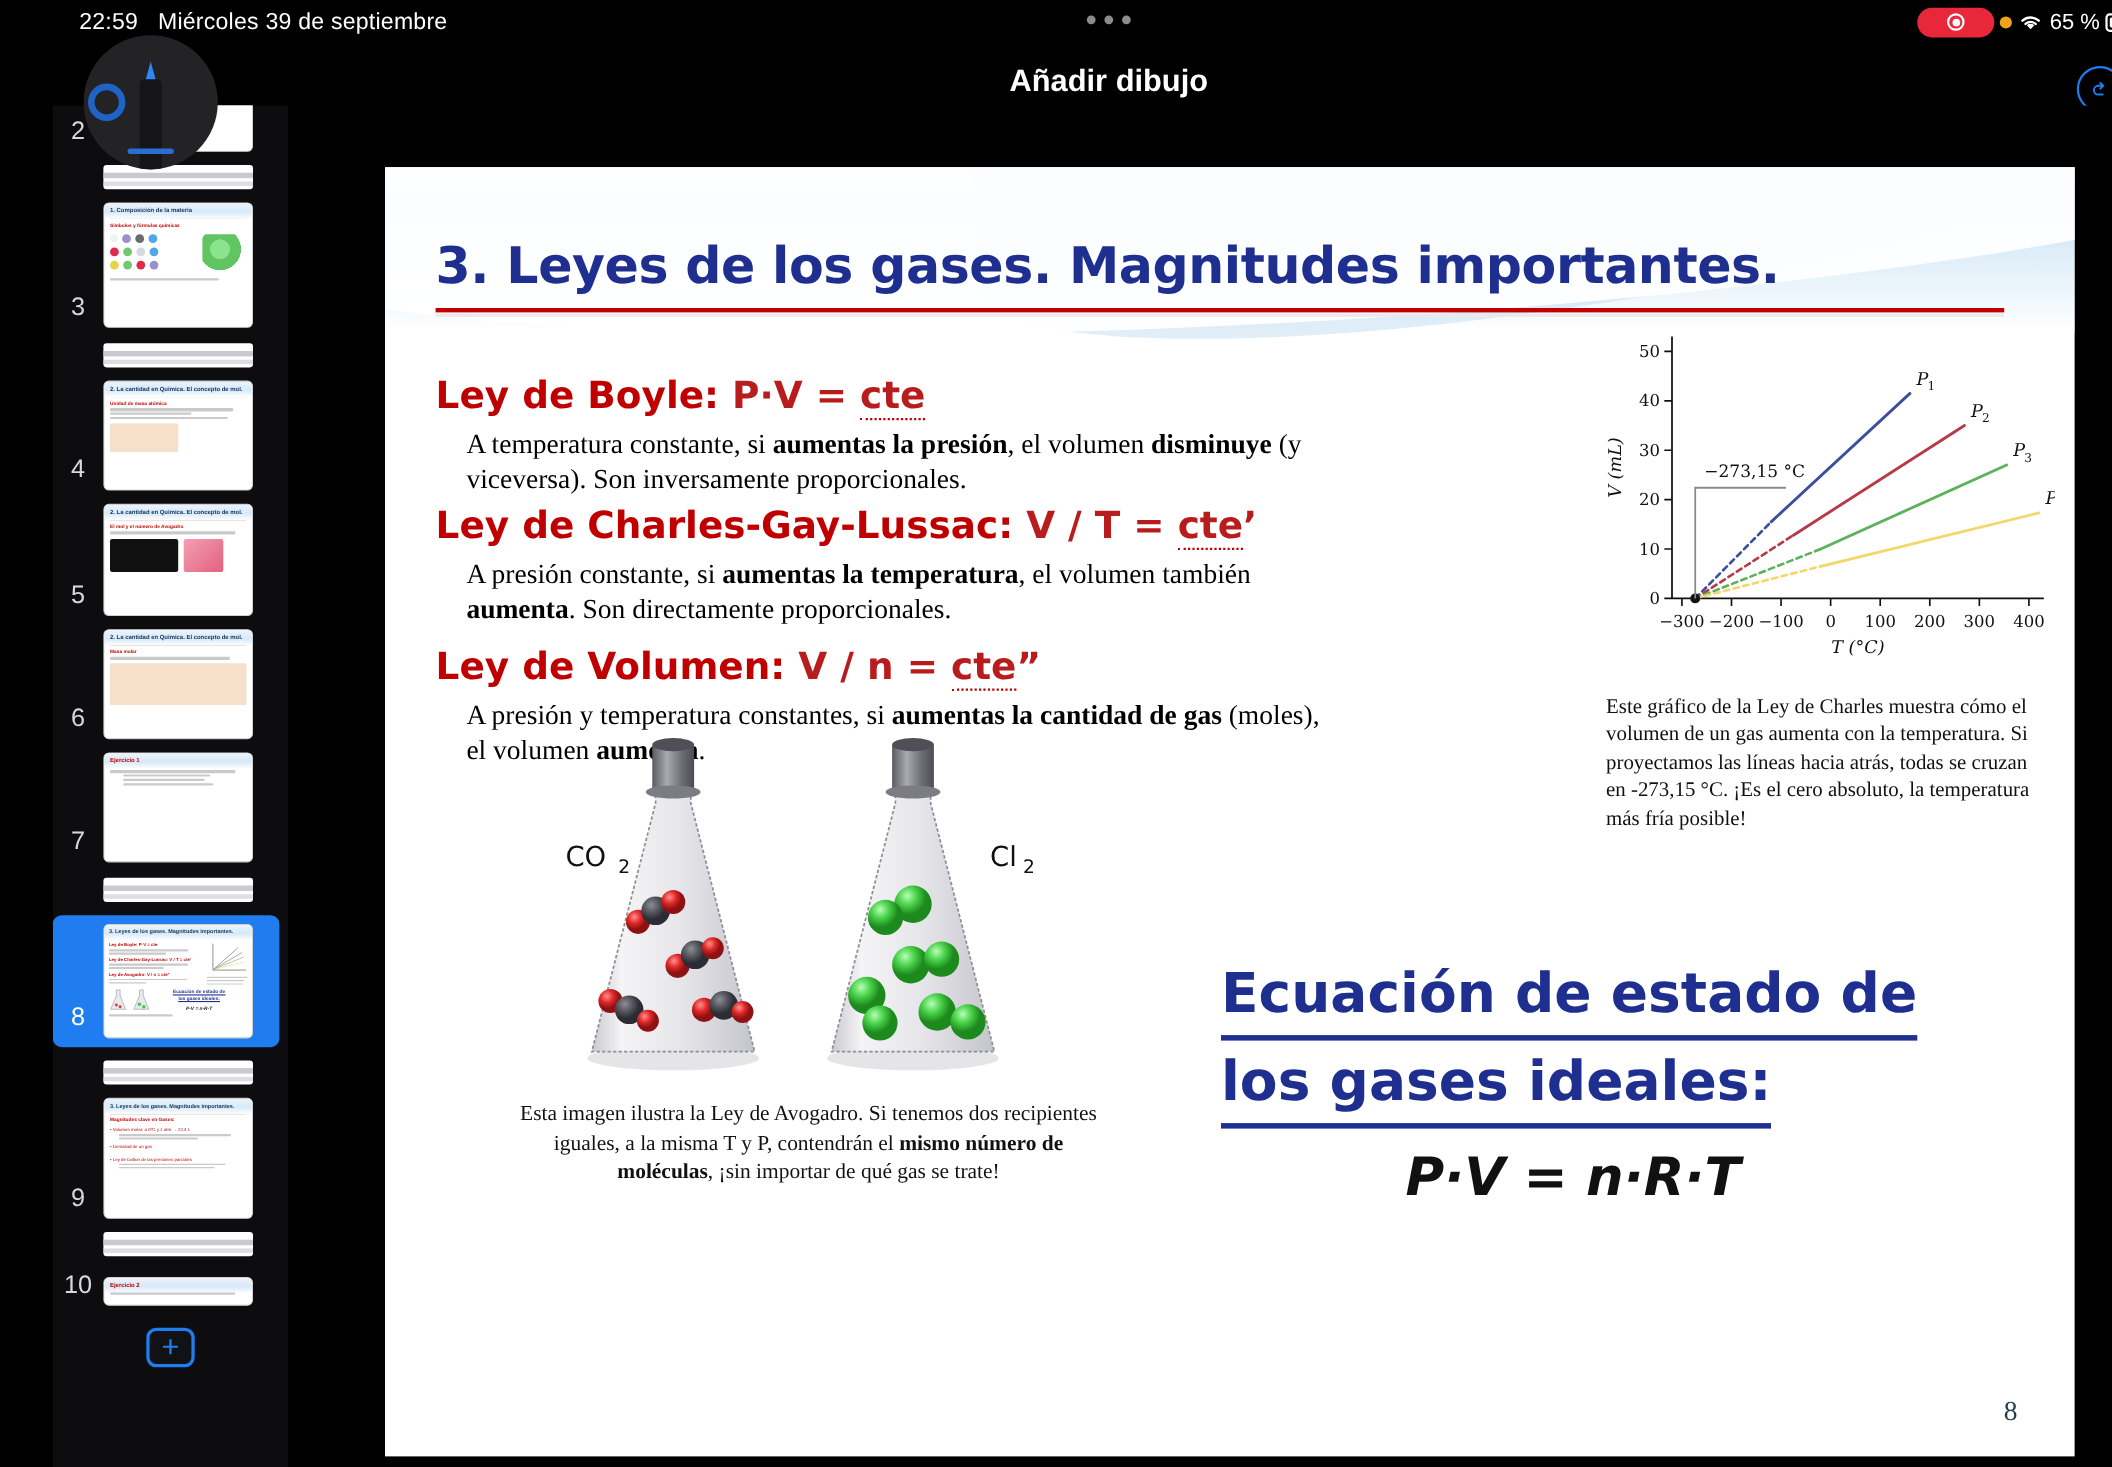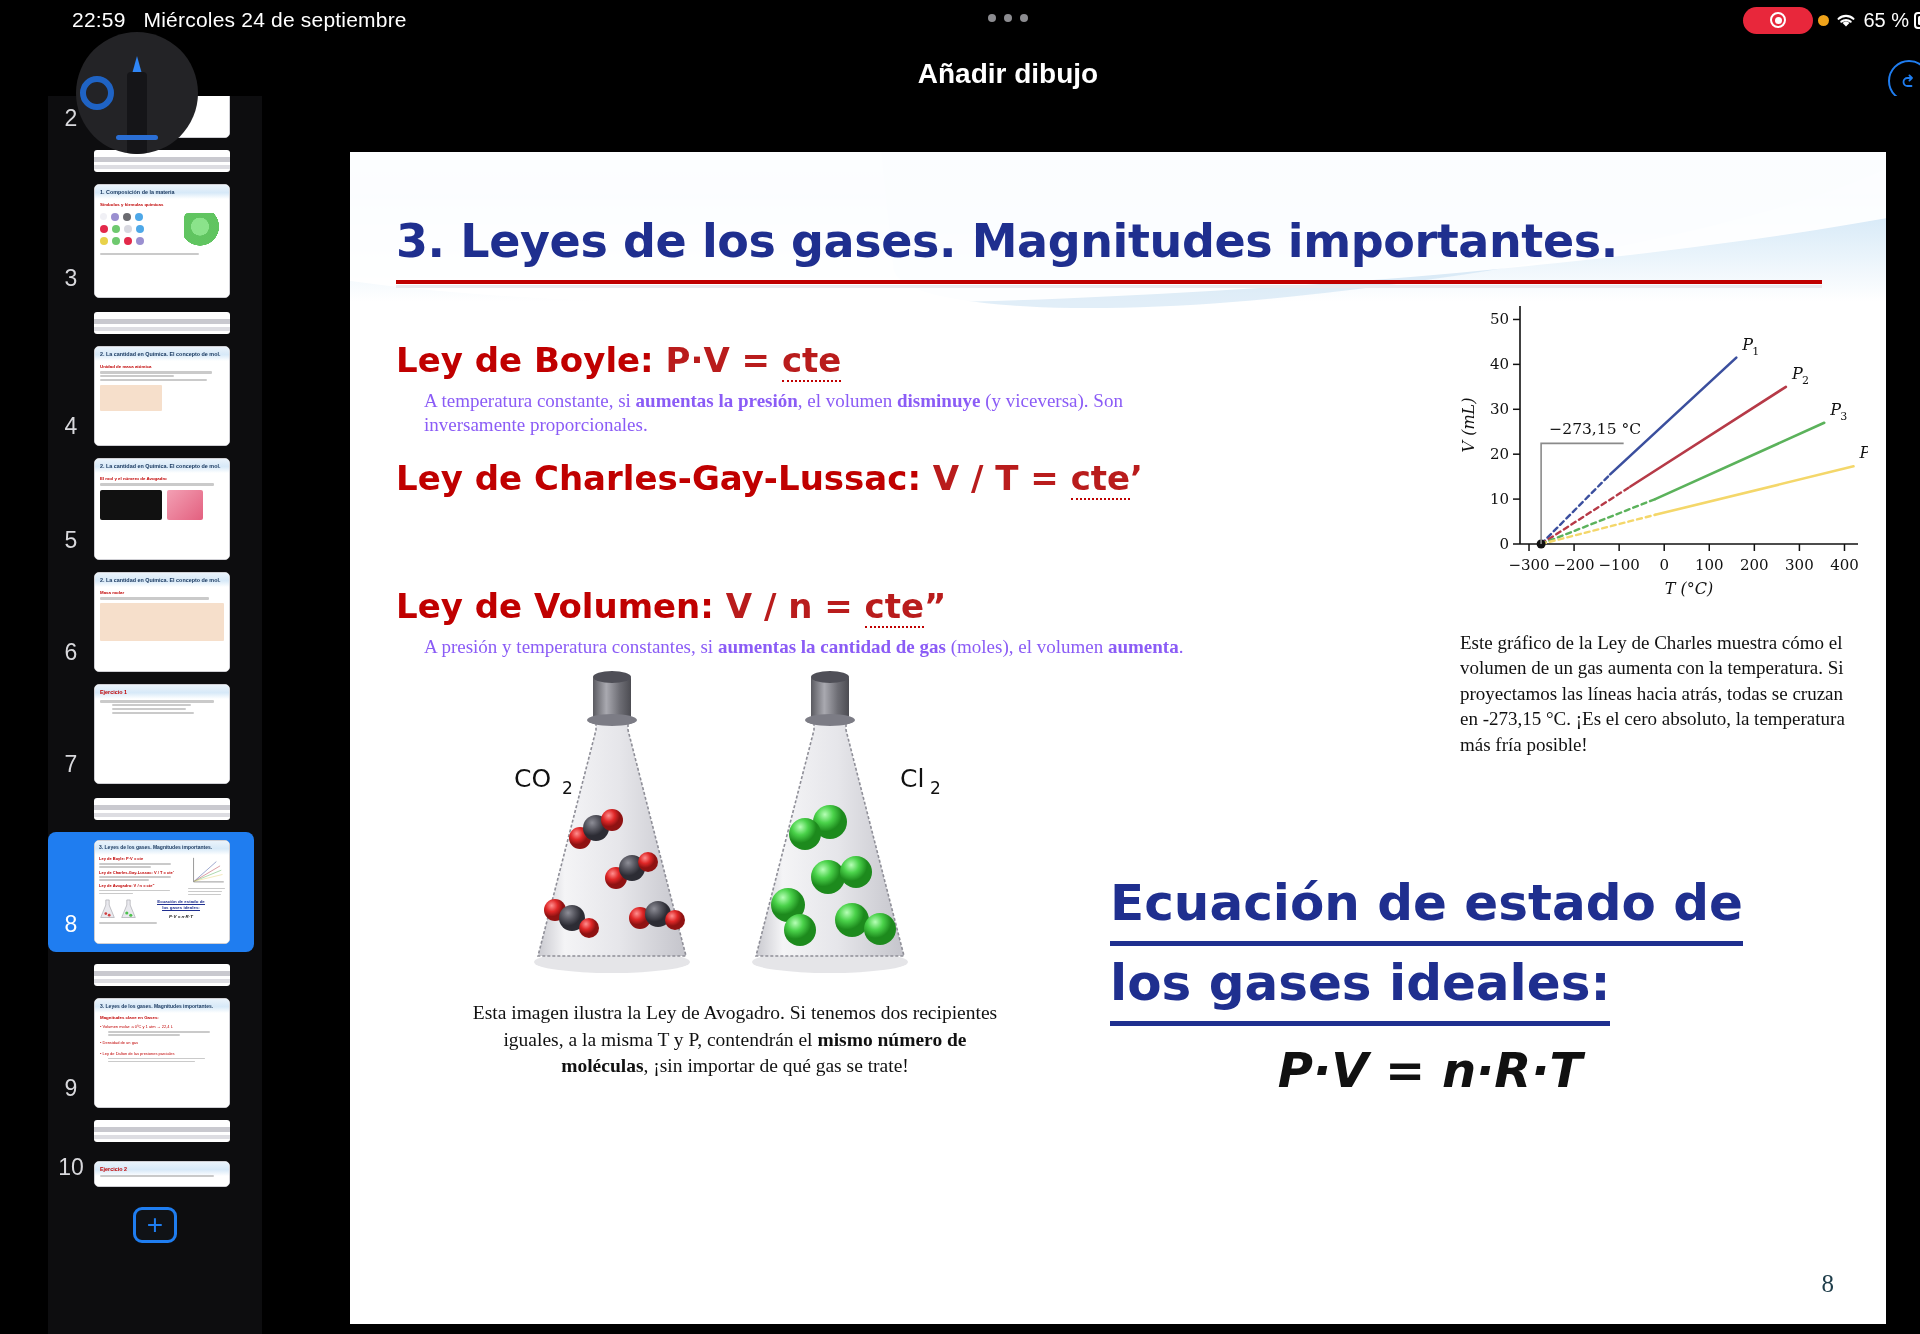--- a/index.html
+++ b/index.html
@@ -161,21 +161,21 @@
   }
 
   .law-block { position: absolute; }
   .law-head {
     font-size: 34px; font-weight: 700; color: #c00000; white-space: nowrap;
     font-family: "DejaVu Sans", sans-serif;
   }
   .law-head .formula { color: #b91c1c; }
   .law-head .cte { border-bottom: 2.5px dotted #c00000; }
   .law-body {
-    font-family: "Liberation Serif", serif; font-size: 19px; color: #8b5cf6;
+    font-family: "Liberation Serif", serif; font-size: 25px; color: #000000;
     line-height: 1.28; margin-top: 9px; margin-left: 28px; width: 790px;
   }
   .law-body b { font-weight: 700; }
 
   
   .chart-box { position: absolute; left: 1108px; top: 140px; width: 410px; height: 322px; }
   .chart-note {
     position: absolute; left: 1110px; top: 478px; width: 400px;
     font-family: "Liberation Serif", serif; font-size: 19px; line-height: 1.34; color: #111;
   }
@@ -215,21 +215,21 @@
   }
 </style>
 </head>
 <body>
 
 <div class="screen">
 
   <div class="statusbar">
     <div class="sb-left">
       <span class="sb-time">22:59</span>
-      <span class="sb-date">Miércoles 24 de septiembre</span>
+      <span class="sb-date">Miércoles 39 de septiembre</span>
     </div>
     <div class="sb-right">
       <div class="rec-pill">
         <div class="rec-dot"></div>
       </div>
       <div class="amber-dot"></div>
       <svg class="wifi" viewBox="0 0 24 18">
         <path d="M12 15.6 L8.6 11.9 a5 5 0 0 1 6.8 0 Z" fill="#fff"></path>
         <path d="M4.6 7.8 a11 11 0 0 1 14.8 0" stroke="#fff" stroke-width="2.2" fill="none" stroke-linecap="round"></path>
         <path d="M7.4 10.7 a7.2 7.2 0 0 1 9.2 0" stroke="#fff" stroke-width="2.2" fill="none" stroke-linecap="round"></path>
@@ -491,20 +491,21 @@
           <span class="formula">P·V = </span><span class="formula cte">cte</span><span class="formula"></span>
         </div>
         <div class="law-body">A temperatura constante, si <b>aumentas la presión</b>, el volumen <b>disminuye</b> (y viceversa). Son inversamente proporcionales.</div>
       </div>
 
       <div class="law-block" style="left:46px; top:306px;">
         <div class="law-head">
           <span>Ley de Charles-Gay-Lussac:</span>
           <span class="formula">V / T = </span><span class="formula cte">cte</span><span class="formula">’</span>
         </div>
+        <div class="law-body">A presión constante, si <b>aumentas la temperatura</b>, el volumen también <b>aumenta</b>. Son directamente proporcionales.</div>
       </div>
 
       <div class="law-block" style="left:46px; top:434px;">
         <div class="law-head">
           <span>Ley de Volumen:</span>
           <span class="formula">V / n = </span><span class="formula cte">cte</span><span class="formula">”</span>
         </div>
         <div class="law-body">A presión y temperatura constantes, si <b>aumentas la cantidad de gas</b> (moles), el volumen <b>aumenta</b>.</div>
       </div>
 

